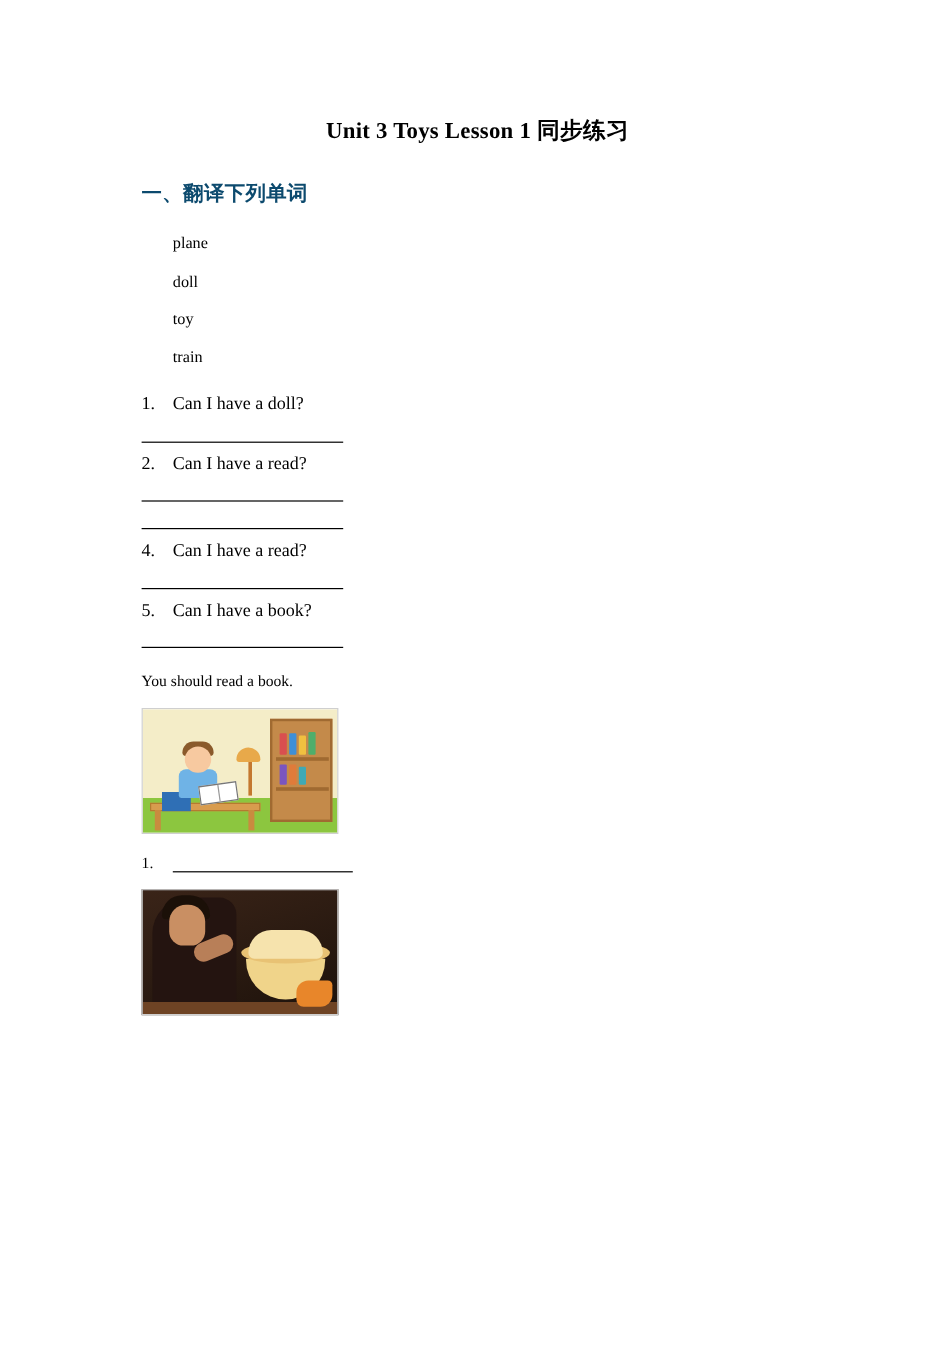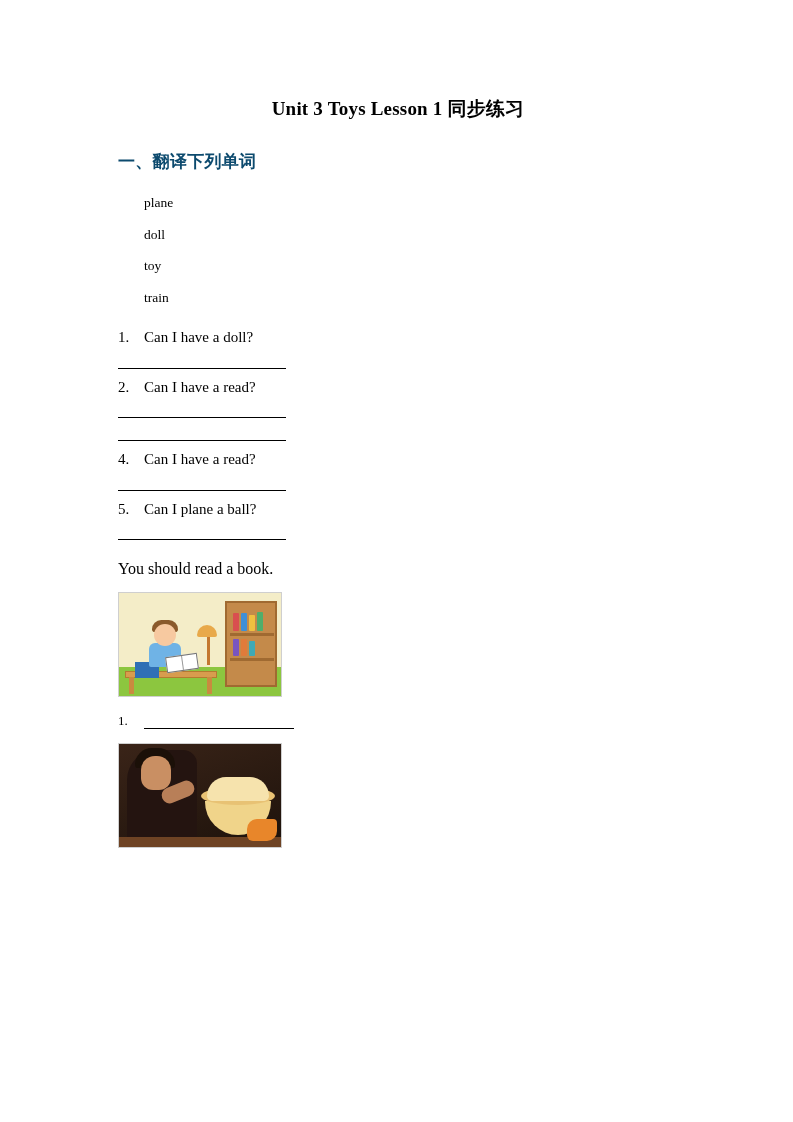--- a/index.html
+++ b/index.html
@@ -74,21 +74,21 @@
   }
   .answer-rule {
     width: 168px;
     height: 0;
     border-bottom: 1px solid #000000;
     margin-top: 22px;
     margin-bottom: 4px;
   }
 
   .prompt-sentence {
-    font-size: 16px;
+    font-size: 13px;
     margin-top: 20px;
     margin-bottom: 0;
   }
 
   .figure {
     margin-top: 14px;
     width: 162px;
     height: 103px;
     border: 1px solid #cfcfcf;
     position: relative;
@@ -246,21 +246,21 @@
         <div class="answer-rule"></div>
       </li>
       <li class="q-row">
         <div class="q-line">
           <span class="q-num">4.</span><span>Can I have a read?</span>
         </div>
         <div class="answer-rule"></div>
       </li>
       <li class="q-row">
         <div class="q-line">
-          <span class="q-num">5.</span><span>Can I plane a ball?</span>
+          <span class="q-num">5.</span><span>Can I have a book?</span>
         </div>
         <div class="answer-rule"></div>
       </li>
     </ul>
 
     <p class="prompt-sentence">You should read a book.</p>
 
     <div class="figure illus1">
       <div class="sky"></div>
       <div class="floor"></div>

